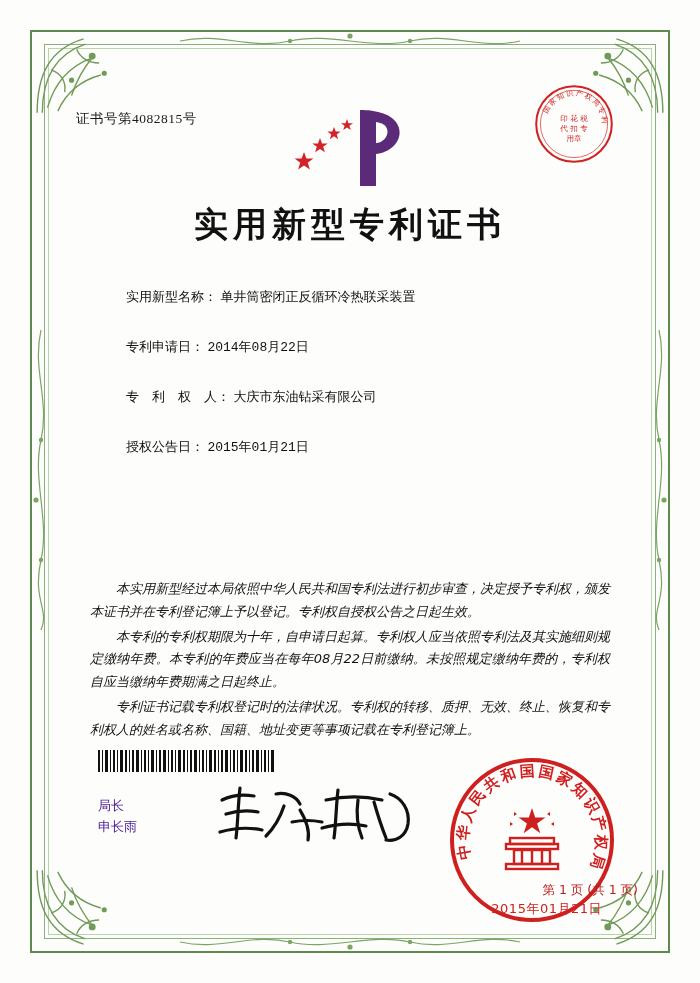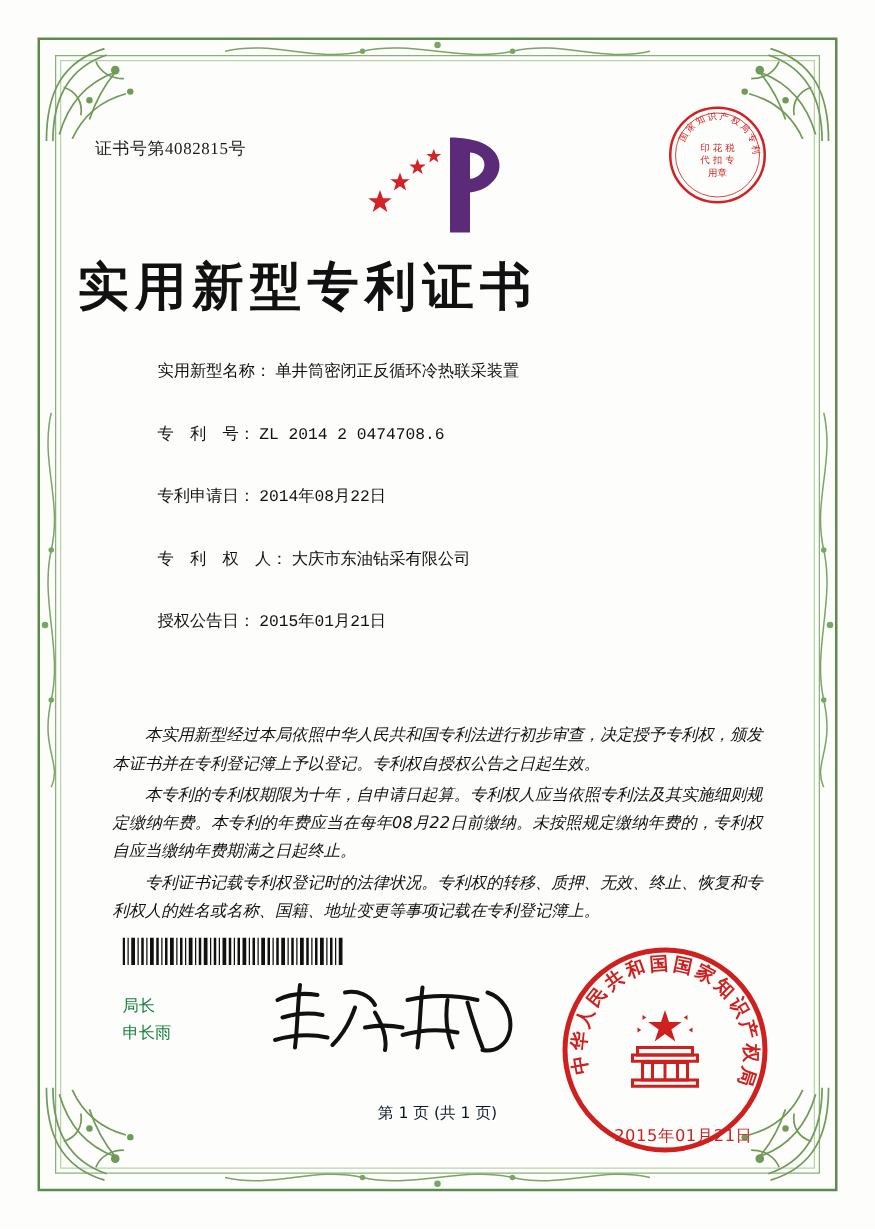--- a/index.html
+++ b/index.html
@@ -93,21 +93,22 @@
     position: absolute;
     right: 22px; top: 22px;
     width: 84px; height: 84px;
   }
   .seal-top svg { display:block; width:100%; height:100%; }
 
   .main-title {
     position: absolute;
     left: 0; top: 142px;
     width: 576px;
-    font-size: 41px;
+    text-align: center;
+    font-size: 34px;
     font-weight: bold;
     letter-spacing: 5px;
     color: #111;
     font-family: "DejaVu Sans", sans-serif;
   }
 
   .fields {
     position: absolute;
     left: 28px;
     top: 228px;
@@ -160,21 +161,21 @@
     height: 22px;
   }
   .barcode svg { display:block; width:100%; height:100%; }
 
   .director {
     position: absolute;
     left: 36px;
     top: 736px;
     font-size: 13px;
     line-height: 1.6;
-    color: #15803d;
+    color: #4c1d95;
     font-family: "DejaVu Sans", sans-serif;
   }
 
   .signature {
     position: absolute;
     left: 152px;
     top: 720px;
     width: 210px;
     height: 70px;
   }
@@ -197,23 +198,23 @@
     color: #cf2020;
     font-family: "DejaVu Sans", sans-serif;
     letter-spacing: 0.5px;
   }
 
   .page-footer {
     position: absolute;
     left: 0;
     top: 822px;
     width: 576px;
-    text-align: center;
+    text-align: right;
     font-size: 12.5px;
-    color: #0f172a;
+    color: #b91c1c;
     font-family: "DejaVu Sans", sans-serif;
   }
 </style>
 </head>
 <body>
 
 <div class="page">
 
   <div class="frame-outer"></div>
   <div class="frame-inner"></div>
@@ -348,24 +349,20 @@
         </g>
       </svg>
     </div>
 
     <div class="main-title">实用新型专利证书</div>
 
     <div class="fields">
       <div class="field-row">
         <span class="field-label">实用新型名称：</span>
         <span class="field-value">单井筒密闭正反循环冷热联采装置</span>
-      </div>
-      <div class="field-row">
-        <span class="field-label">专　利　号：</span>
-        <span class="field-value">ZL 2014 2 0474708.6</span>
       </div>
       <div class="field-row">
         <span class="field-label">专利申请日：</span>
         <span class="field-value">2014年08月22日</span>
       </div>
       <div class="field-row">
         <span class="field-label">专　利　权　人：</span>
         <span class="field-value">大庆市东油钻采有限公司</span>
       </div>
       <div class="field-row">

